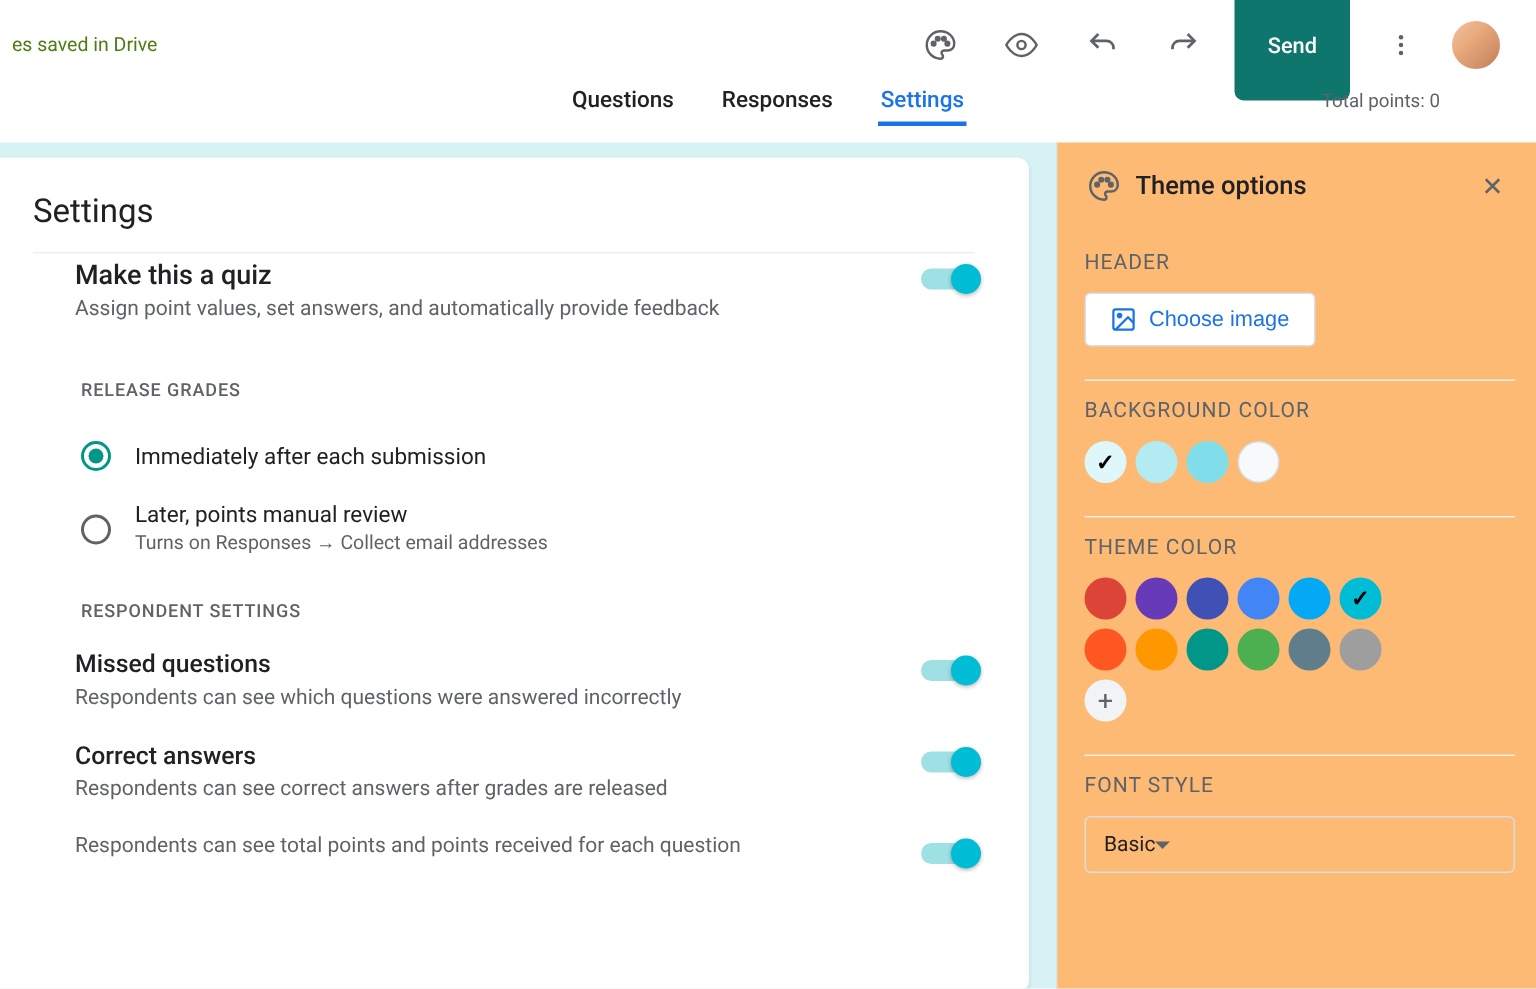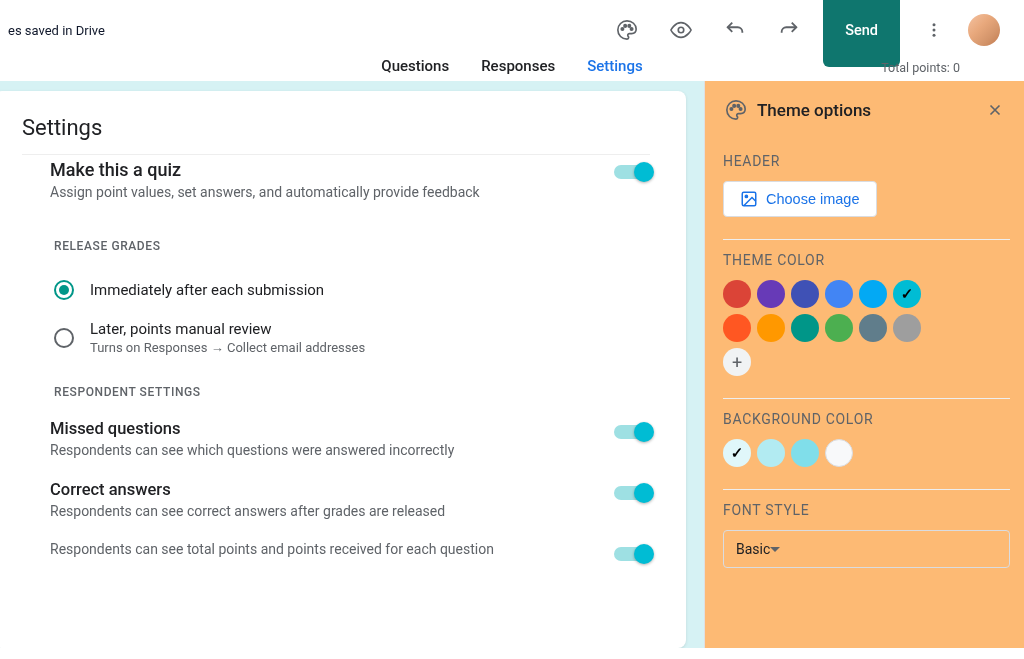--- a/index.html
+++ b/index.html
@@ -1,28 +1,28 @@
 <!DOCTYPE html>
 <html><head>
 <meta charset="utf-8">
 <style>
   * { box-sizing: border-box; margin: 0; padding: 0; }
   body { font-family: 'Google Sans', Roboto, Arial, sans-serif; font-size: 14px; color: #202124; background: #fff; width: 1024px; height: 659px; overflow: hidden; }
   
   
   .topbar { height: 60px; display: flex; align-items: center; padding: 0 16px; }
-  .save-status { color: #0f172a; font-size: 13px; flex: 0 0 auto; margin-left: -8px; }
+  .save-status { color: #4d7c0f; font-size: 13px; flex: 0 0 auto; margin-left: -8px; }
   .spacer { flex: 1; }
   .toolbar { display: flex; align-items: center; gap: 14px; margin-right: 8px;}
   .icon-btn { width: 40px; height: 40px; border: none; background: none; color: #5f6368; border-radius: 50%; display: flex; align-items: center; justify-content: center; cursor: pointer; }
   .send-btn { background: #0f766e; color: #fff; border: none; border-radius: 6px; padding: 28px 22px; font-size: 14.5px; font-weight: 500; cursor: pointer; font-family: inherit;}
   .avatar { width: 32px; height: 32px; border-radius: 50%; background: linear-gradient(135deg, #f4c2a1, #e8a87c 40%, #d4956b 70%, #c27a4e); }
   
   
-  .tabs-row { display: flex; align-items: center; padding: 0 24px 6px; position: relative; }
+  .tabs-row { display: flex; align-items: center; padding: 0 24px 20px; position: relative; }
   .tabs { display: flex; gap: 28px; position: absolute; left: 50%; transform: translateX(-50%); }
   .tab { font-size: 15px; color: #202124; padding: 6px 2px; cursor: pointer; font-weight: 500; }
   .tab.active { color: #1a73e8; border-bottom: 3px solid #1a73e8; }
   .points-text { margin-left: auto; color: #5f6368; font-size: 12.5px; margin-right: 40px;}
   
   
   .main { display: flex; height: calc(659px - 60px - 32px); }
   .bg-wrap { background: #d6f2f4; padding: 10px 0 0 0; flex: 1; overflow: hidden; position: relative;}
   .settings-card { background: #fff; border-radius: 8px; margin: 0 12px 0 0; padding: 24px 36px 24px 28px; height: 100%; overflow-y: auto; box-shadow: 0 1px 3px rgba(60,64,67,.15); position: relative; left:-6px;}
   .settings-card::-webkit-scrollbar { width: 0; }
@@ -205,20 +205,30 @@
     <div class="panel-section">
       <div class="panel-section-label" baternale="">HEADER</div>
       <button class="choose-img-btn">
         <svg width="18" height="18" viewBox="0 0 24 24" fill="none" stroke="#1a73e8" stroke-width="2">
             <rect x="3" y="3" width="18" height="18" rx="2"></rect>
             <circle cx="8.5" cy="8.5" r="1.5" fill="#1a73e8"></circle>
             <path d="M21 15l-5-5L5 21"></path>
           </svg>
         <span>Choose image</span>
       </button>
+    </div>
+
+    <div class="panel-section">
+      <div class="panel-section-label">BACKGROUND COLOR</div>
+      <div class="swatches" id="bg-swatches">
+          <div class="swatch sel" style="background: rgb(224, 247, 250);"></div>
+          <div class="swatch" style="background: rgb(178, 235, 242);"></div>
+          <div class="swatch" style="background: rgb(128, 222, 234);"></div>
+          <div class="swatch bordered" style="background: rgb(248, 249, 250);"></div>
+        </div>
     </div>
 
     <div class="panel-section">
       <div class="panel-section-label">THEME COLOR</div>
       <div class="swatches" id="theme-swatches">
           <div class="swatch" style="background: rgb(219, 68, 55);"></div>
           <div class="swatch" style="background: rgb(103, 58, 183);"></div>
           <div class="swatch" style="background: rgb(63, 81, 181);"></div>
           <div class="swatch" style="background: rgb(66, 133, 244);"></div>
           <div class="swatch" style="background: rgb(3, 169, 244);"></div>
@@ -226,30 +236,20 @@
           <div class="swatch" style="background: rgb(255, 87, 34);"></div>
           <div class="swatch" style="background: rgb(255, 152, 0);"></div>
           <div class="swatch" style="background: rgb(0, 150, 136);"></div>
           <div class="swatch" style="background: rgb(76, 175, 80);"></div>
           <div class="swatch" style="background: rgb(96, 125, 139);"></div>
           <div class="swatch" style="background: rgb(158, 158, 158);"></div>
           <div class="swatch add">+</div>
         </div>
     </div>
 
-    <div class="panel-section">
-      <div class="panel-section-label">BACKGROUND COLOR</div>
-      <div class="swatches" id="bg-swatches">
-          <div class="swatch sel" style="background: rgb(224, 247, 250);"></div>
-          <div class="swatch" style="background: rgb(178, 235, 242);"></div>
-          <div class="swatch" style="background: rgb(128, 222, 234);"></div>
-          <div class="swatch bordered" style="background: rgb(248, 249, 250);"></div>
-        </div>
-    </div>
-
     <div class="panel-section" style="border-bottom:none">
       <div class="panel-section-label">FONT STYLE</div>
       <div class="font-select">
         <span>Basic</span>
         <span class="dropdown-arrow"></span>
       </div>
     </div>
   </div>
 </div>
 

